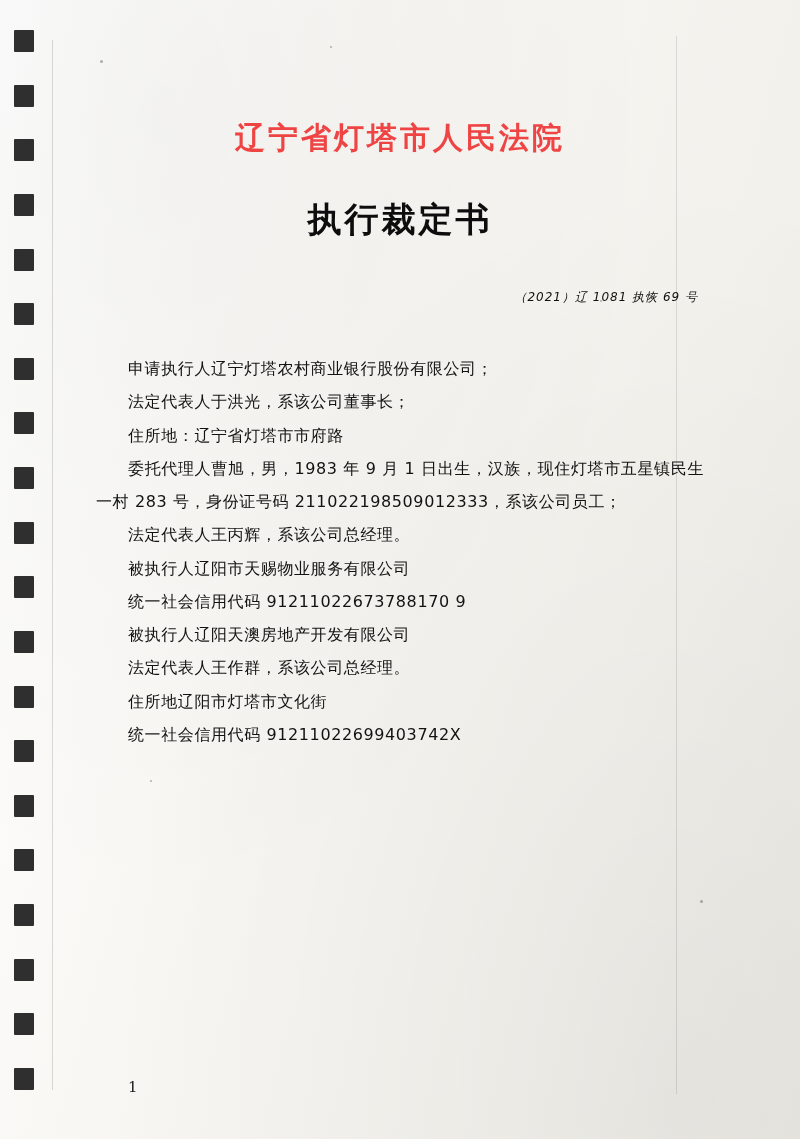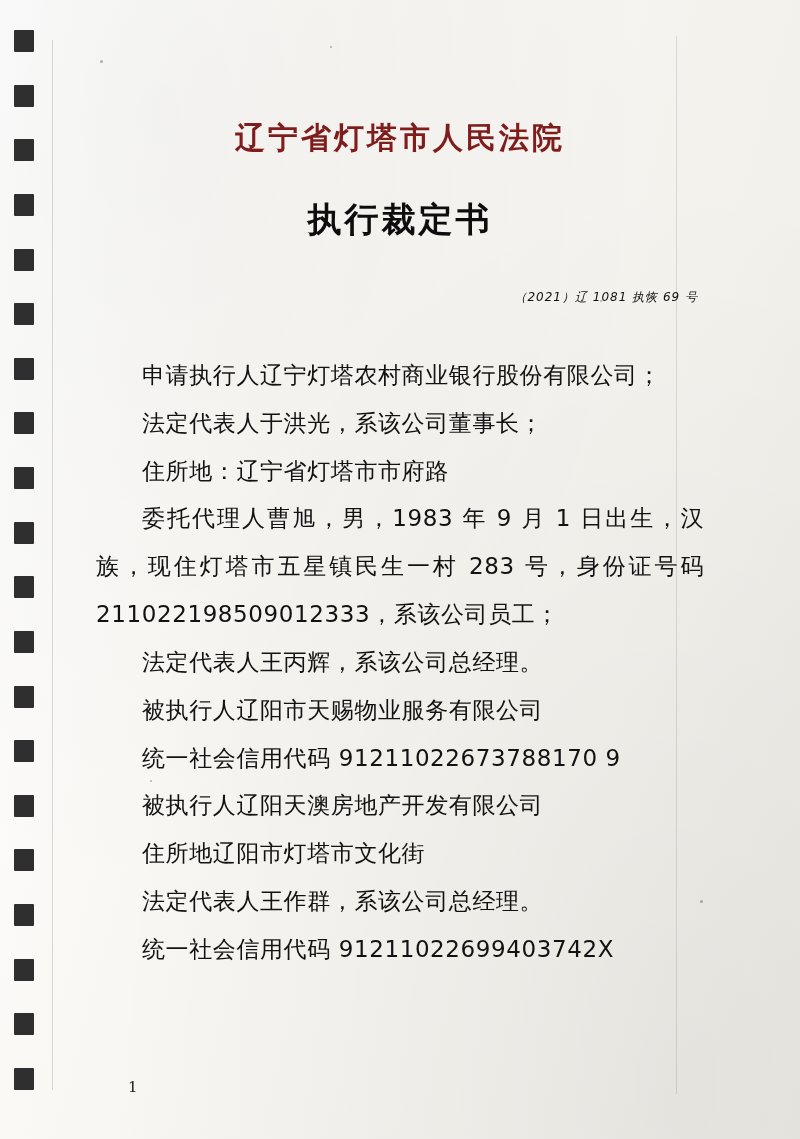--- a/index.html
+++ b/index.html
@@ -67,21 +67,21 @@
     width: 608px;
     height: 100%;
   }
   .doc-title {
     text-align: center;
     font-family: "DejaVu Serif", "Liberation Serif", serif;
     font-weight: 700;
     font-size: 30px;
     letter-spacing: 3px;
     margin-top: 118px;
-    color: #7f1d1d;
+    color: #ef4444;
   }
   .doc-subtitle {
     text-align: center;
     font-family: "DejaVu Serif", "Liberation Serif", serif;
     font-weight: 700;
     font-size: 34px;
     letter-spacing: 3px;
     margin-top: 38px;
     color: #0d0d0d;
   }
@@ -89,21 +89,21 @@
     text-align: right;
     font-size: 12px;
     letter-spacing: 1px;
     margin-top: 46px;
     padding-right: 6px;
     color: #111;
     font-style: italic;
   }
   .body-block {
     margin-top: 46px;
-    font-size: 23px;
+    font-size: 16px;
     line-height: 2.08;
     letter-spacing: 0.6px;
     color: #121212;
     text-align: justify;
   }
   .para {
     margin: 0;
   }
   .indent {
     text-indent: 2em;
@@ -169,20 +169,20 @@
 
     <div class="body-block">
       <p class="para indent">申请执行人辽宁灯塔农村商业银行股份有限公司；</p>
       <p class="para indent">法定代表人于洪光，系该公司董事长；</p>
       <p class="para indent">住所地：辽宁省灯塔市市府路</p>
       <p class="para indent">委托代理人曹旭，男，1983 年 9 月 1 日出生，汉族，现住灯塔市五星镇民生一村 283 号，身份证号码 211022198509012333，系该公司员工；</p>
       <p class="para indent">法定代表人王丙辉，系该公司总经理。</p>
       <p class="para indent">被执行人辽阳市天赐物业服务有限公司</p>
       <p class="para indent">统一社会信用代码 91211022673788170 9</p>
       <p class="para indent">被执行人辽阳天澳房地产开发有限公司</p>
+      <p class="para indent">法定代表人王作群，系该公司总经理。</p>
       <p class="para indent">住所地辽阳市灯塔市文化街</p>
-      <p class="para indent">法定代表人王作群，系该公司总经理。</p>
       <p class="para indent">统一社会信用代码 91211022699403742X</p>
     </div>
   </div>
 
   <div class="page-number">1</div>
 </div>
 
 </body></html>

